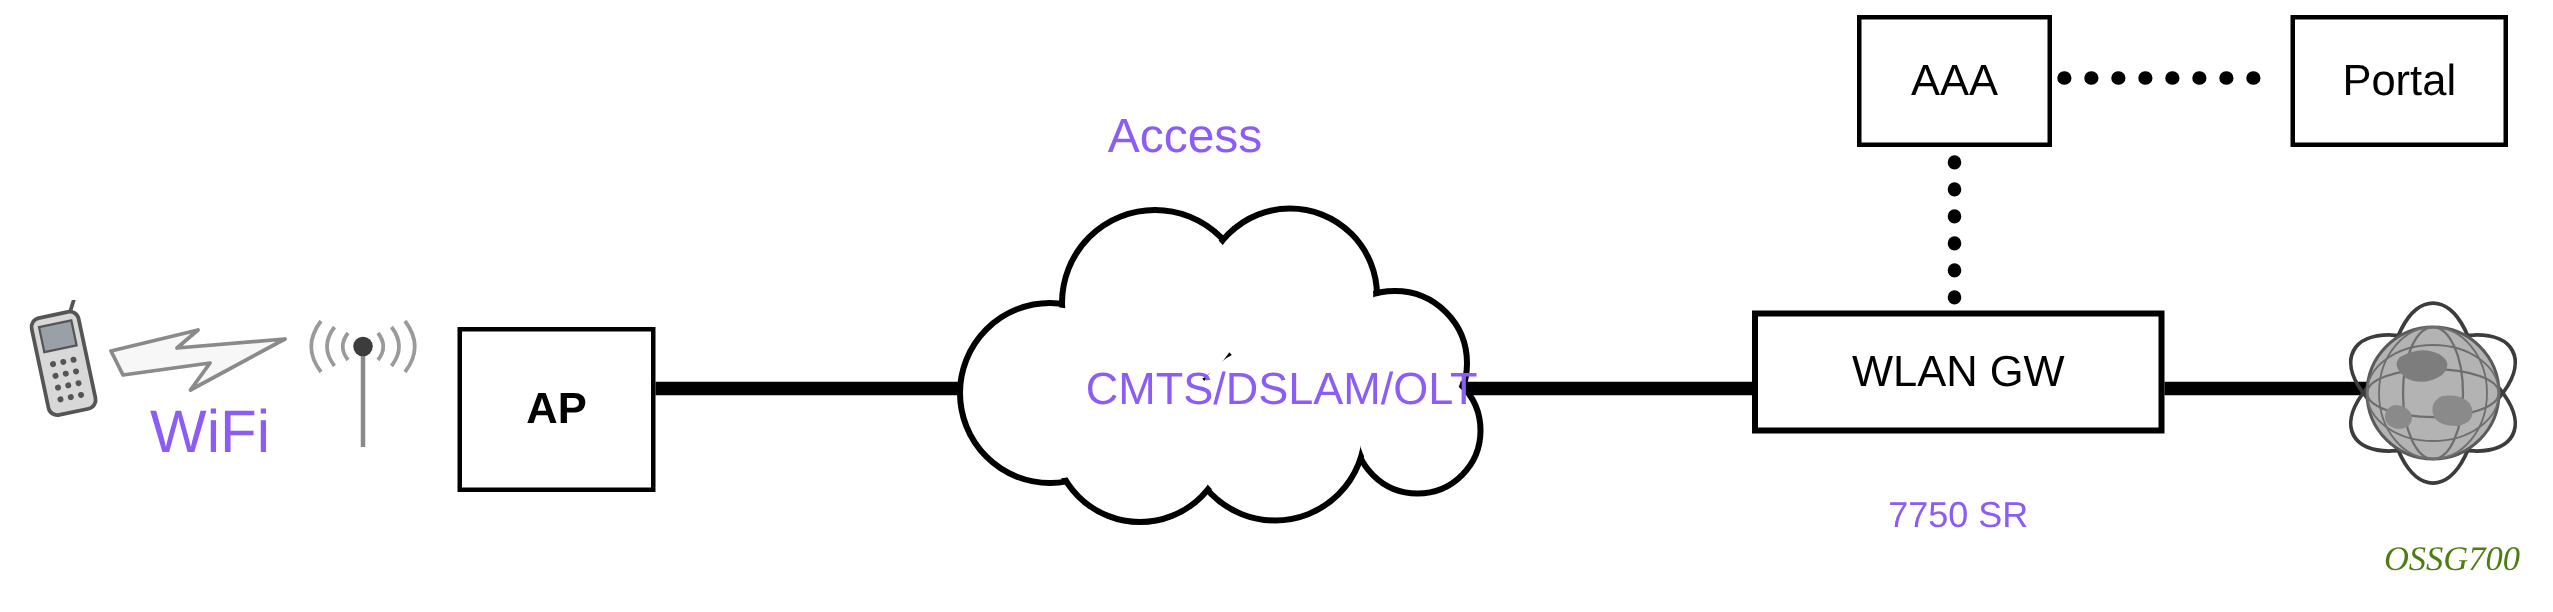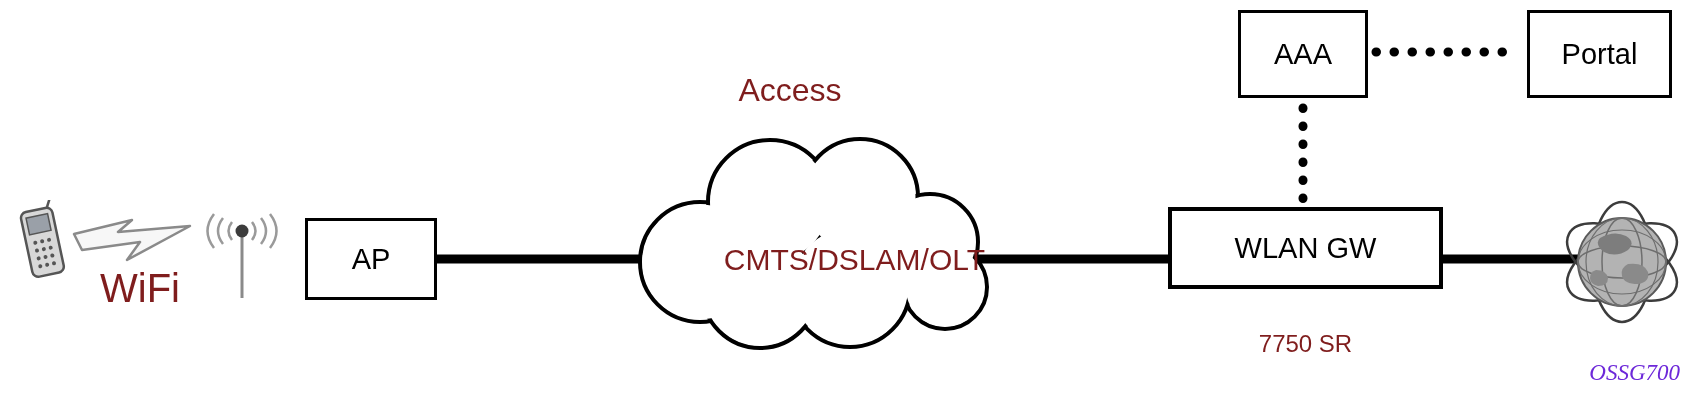--- a/index.html
+++ b/index.html
@@ -28,29 +28,29 @@
     display: flex;
     align-items: center;
     justify-content: center;
     font-size: 29px;
     color: #000000;
     box-sizing: border-box;
   }
   .node-box.thick { border-width: 4px; }
   .diagram-label {
     position: absolute;
-    color: #7f1d1d;
+    color: #8b5cf6;
     text-align: center;
   }
   .watermark {
     position: absolute;
     font-family: "Liberation Serif", serif;
     font-style: italic;
     font-size: 23px;
-    color: #6d28d9;
+    color: #4d7c0f;
     text-align: right;
   }
 </style>
 </head>
 <body>
 
 <div class="canvas">
 
   <svg class="layer" viewBox="0 0 1702 408">
     <line x1="435" y1="259" x2="680" y2="259" stroke="#000000" stroke-width="9"></line>
@@ -90,21 +90,21 @@
     <path d="M40,10 Q33,19 40,28" fill="none" stroke="#9a9a9a" stroke-width="2.5"></path>
     <path d="M31,6  Q21,19 31,32" fill="none" stroke="#9a9a9a" stroke-width="2.5"></path>
     <path d="M22,2  Q9,19  22,36" fill="none" stroke="#9a9a9a" stroke-width="2.5"></path>
     <path d="M60,10 Q67,19 60,28" fill="none" stroke="#9a9a9a" stroke-width="2.5"></path>
     <path d="M69,6  Q79,19 69,32" fill="none" stroke="#9a9a9a" stroke-width="2.5"></path>
     <path d="M78,2  Q91,19 78,36" fill="none" stroke="#9a9a9a" stroke-width="2.5"></path>
     <line x1="50" y1="19" x2="50" y2="86" stroke="#8a8a8a" stroke-width="3"></line>
     <circle cx="50" cy="19" r="6.5" fill="#3c3c3c"></circle>
   </svg>
 
-  <div class="node-box" style="left:305px; top:218px; width:132px; height:82px;">
+  <div class="node-box" style="left:305px; top:218px; width:132px; height:110px;font-weight:bold;">
     <span>AP</span>
   </div>
 
   <svg class="abs" style="left:600px; top:112px;" width="420" height="245" viewBox="0 0 420 245">
     <g stroke="#000000" stroke-width="4" fill="#ffffff">
       <circle cx="100" cy="150" r="60"></circle>
       <circle cx="170" cy="90" r="62"></circle>
       <circle cx="260" cy="85" r="58"></circle>
       <circle cx="330" cy="130" r="48"></circle>
       <circle cx="345" cy="175" r="42"></circle>

